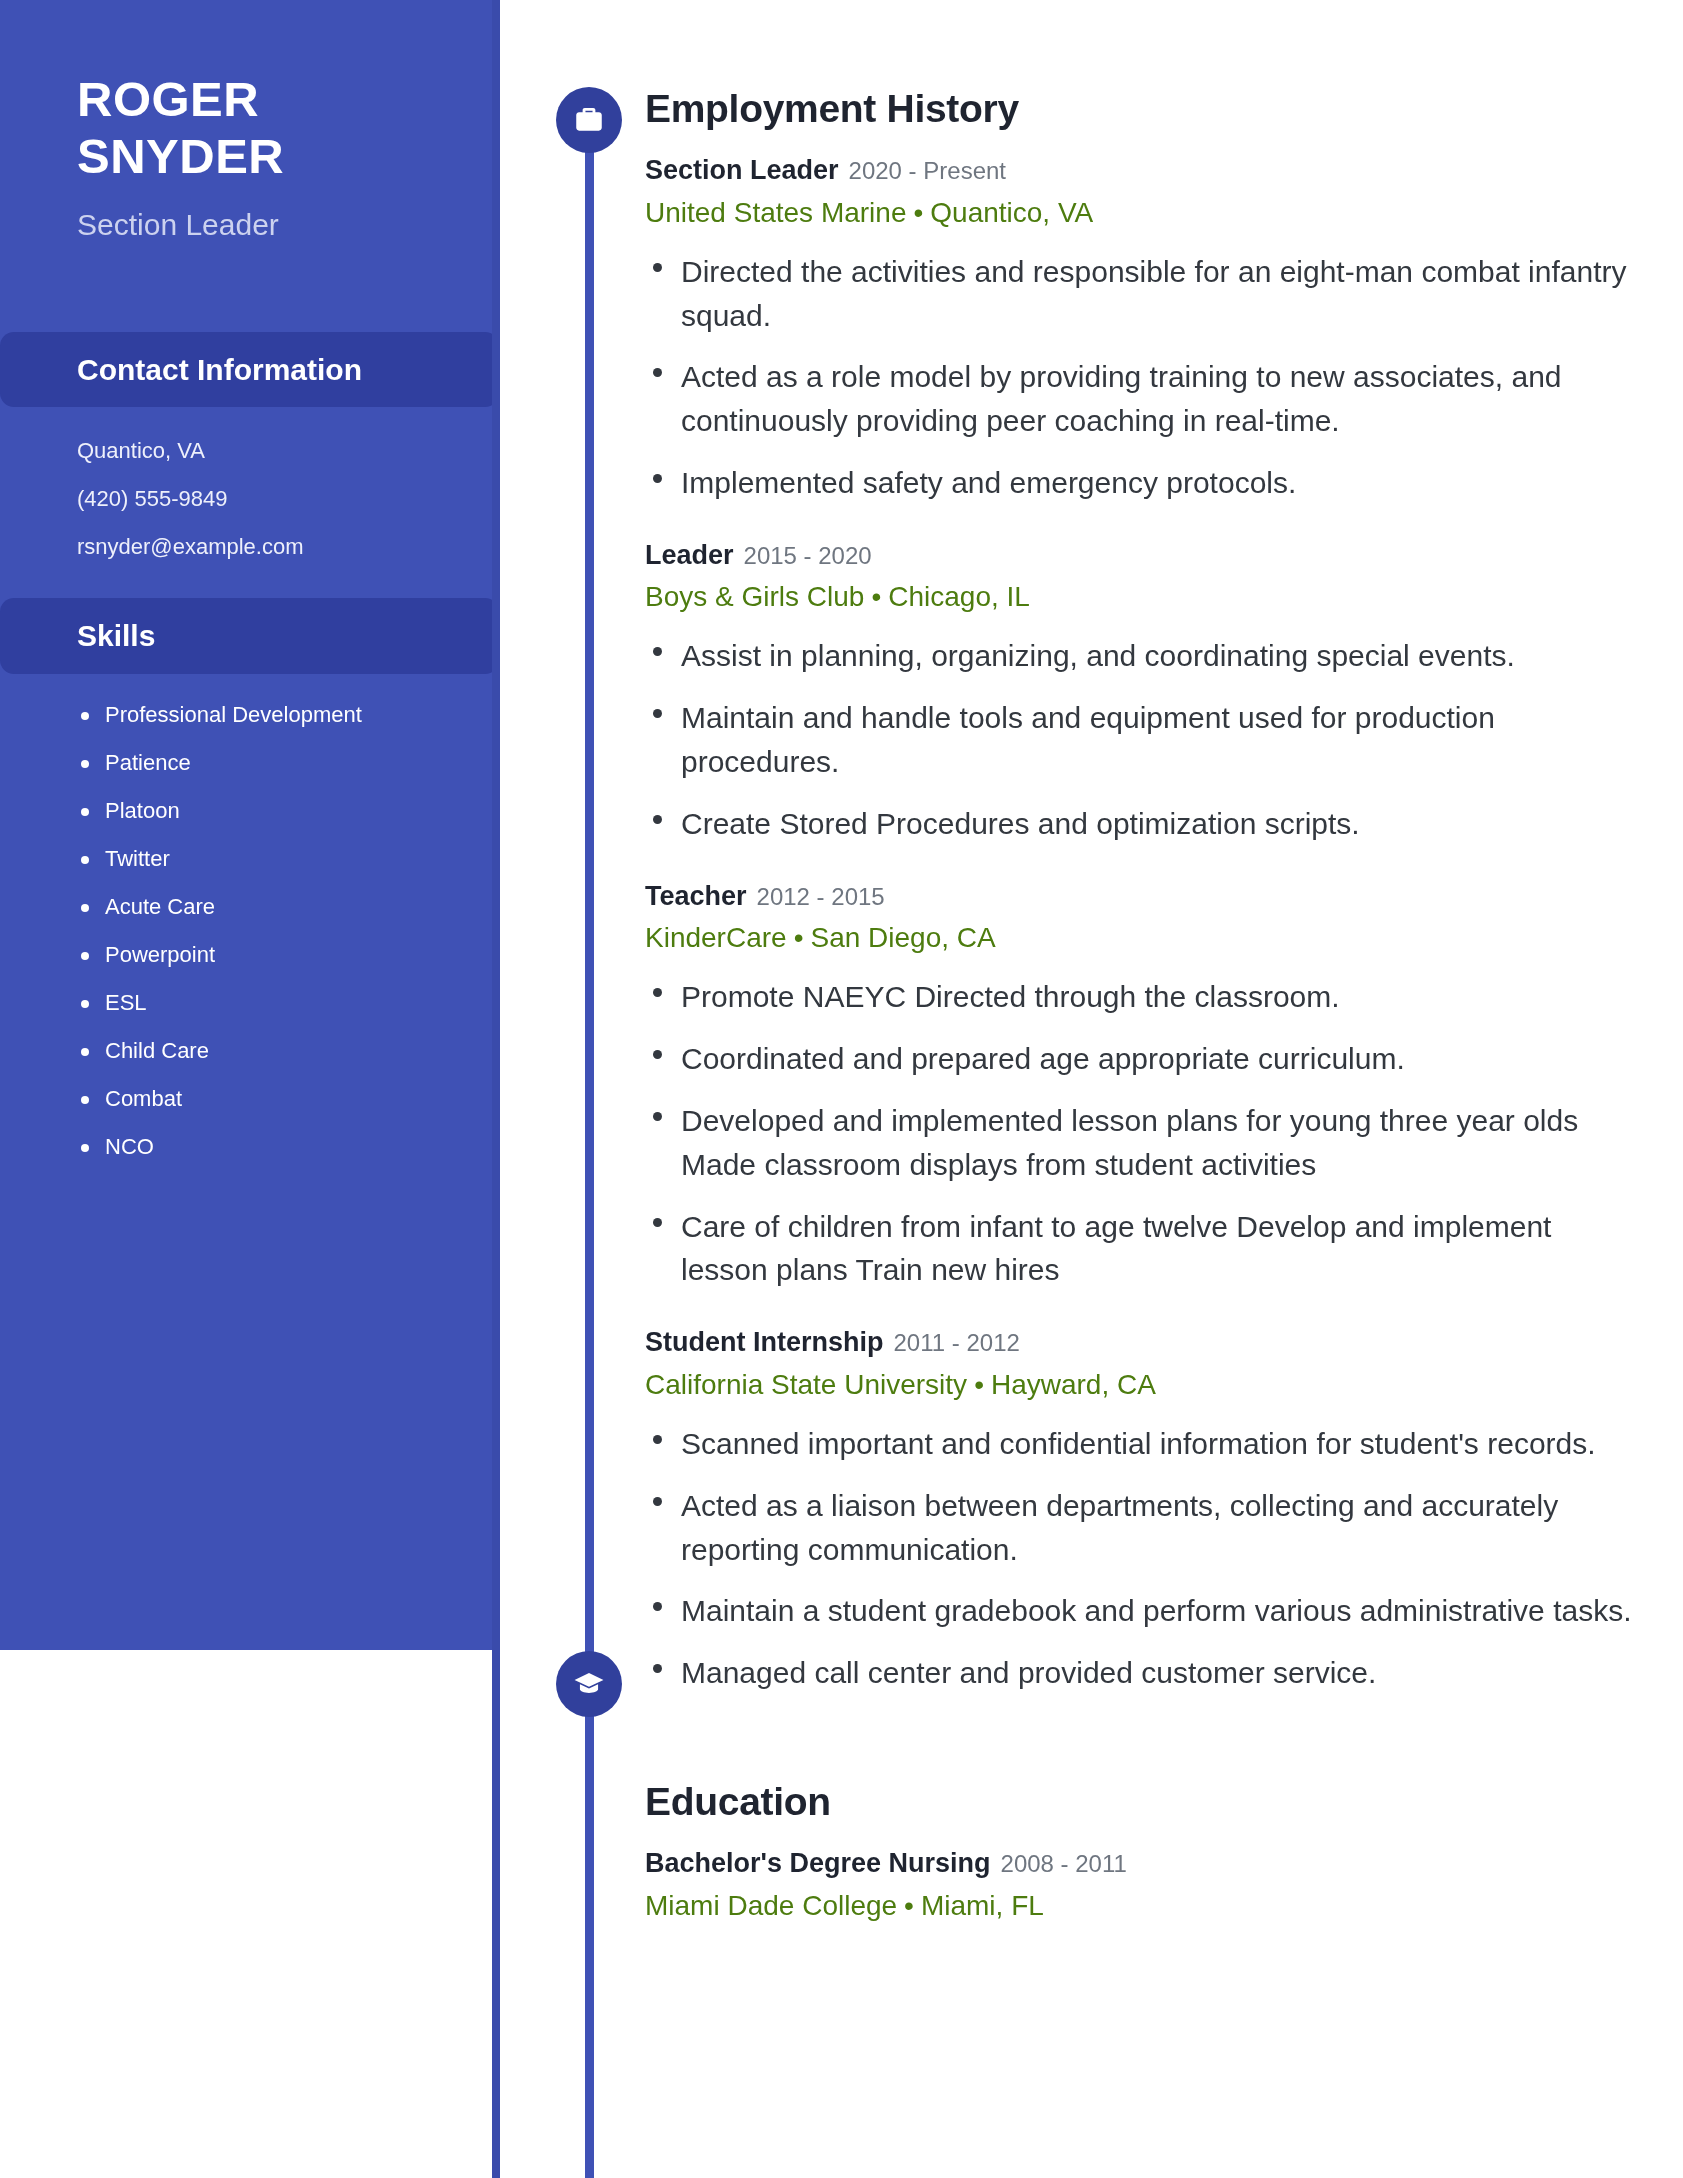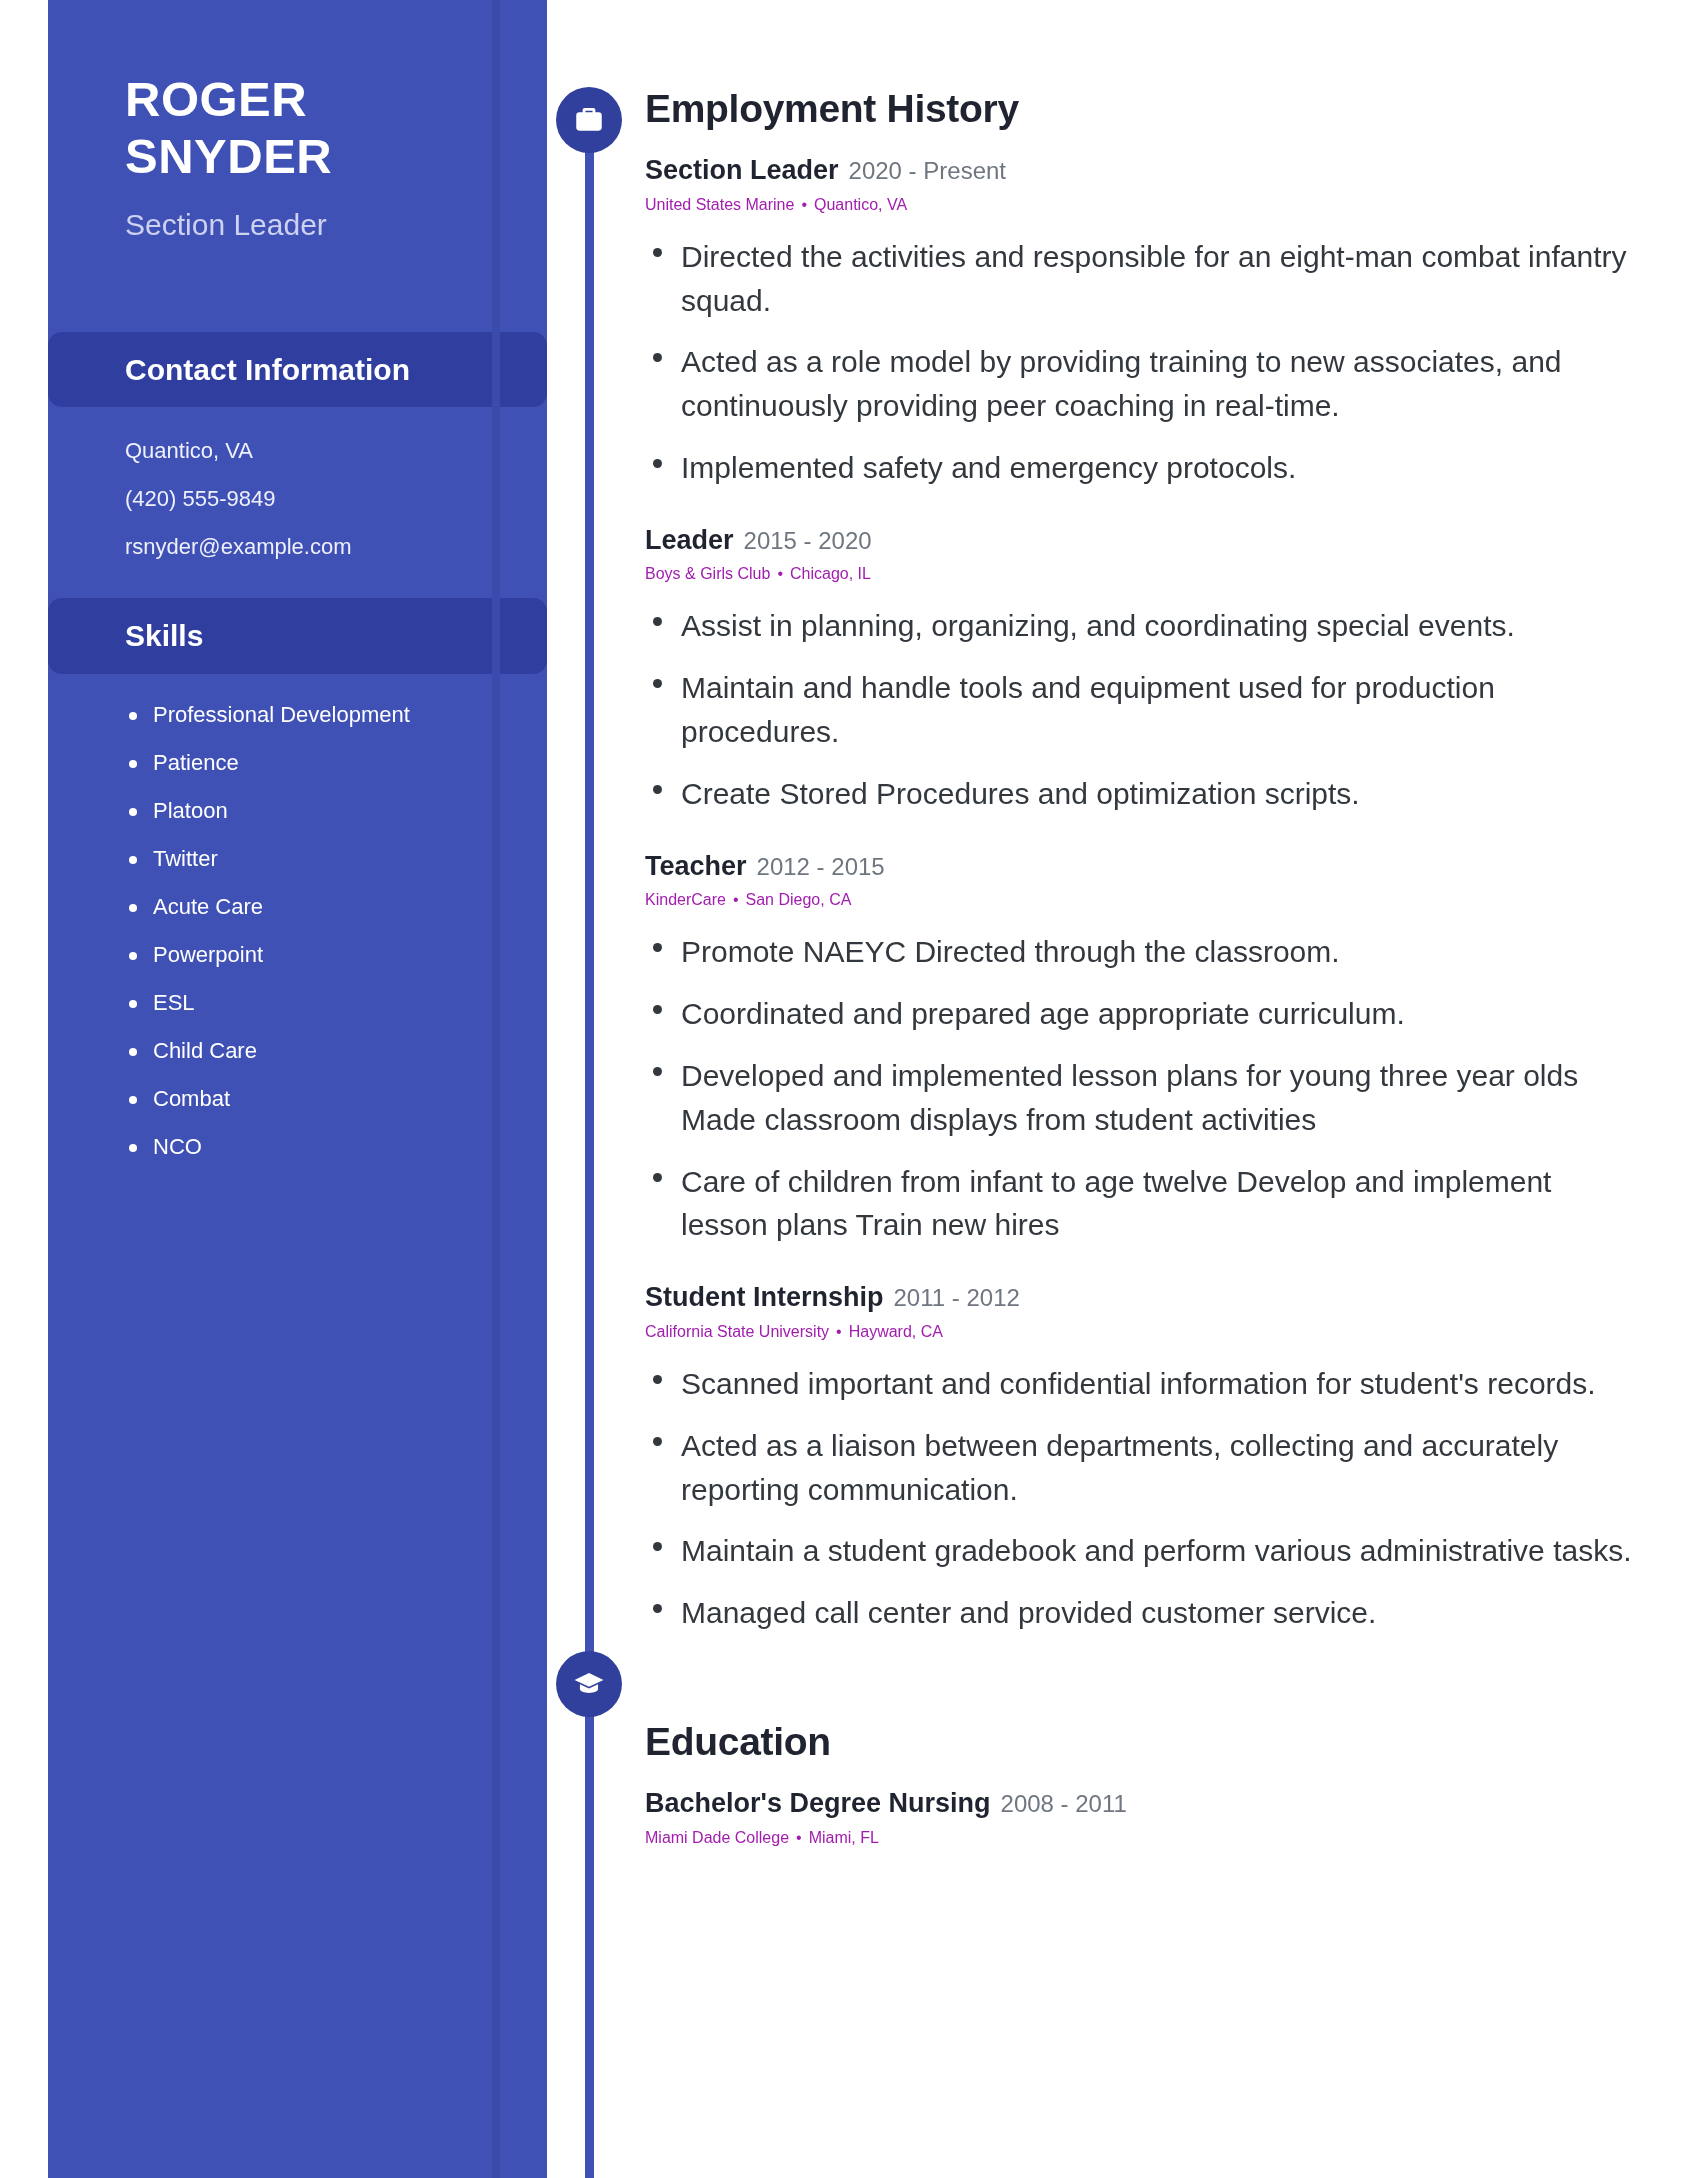--- a/index.html
+++ b/index.html
@@ -18,23 +18,22 @@
     background: #ffffff;
     overflow: hidden;
   }
 
   
   .sidebar {
     position: absolute;
     left: 0;
     top: 0;
     width: 499px;
-    height: 2178px;
+    height: 1650px;
     background: #3f51b5;
-    margin-left: 48px;
   }
   .sidebar-edge {
     position: absolute;
     left: 492px;
     top: 0;
     width: 8px;
     height: 2178px;
     background: #3a4bab;
   }
 
@@ -152,22 +151,22 @@
     font-size: 27px;
     font-weight: bold;
     color: #1f2430;
   }
   .entry-dates {
     font-size: 24px;
     color: #6f7680;
     margin-left: 10px;
   }
   .entry-meta {
-    font-size: 16px;
-    color: #a21caf;
+    font-size: 28px;
+    color: #4d7c0f;
     line-height: 1.25;
   }
   .dot-sep { padding: 0 7px; }
 
   .bullets { margin-top: 20px; }
   .bullet {
     position: relative;
     font-size: 30px;
     color: #33383f;
     line-height: 1.46;

